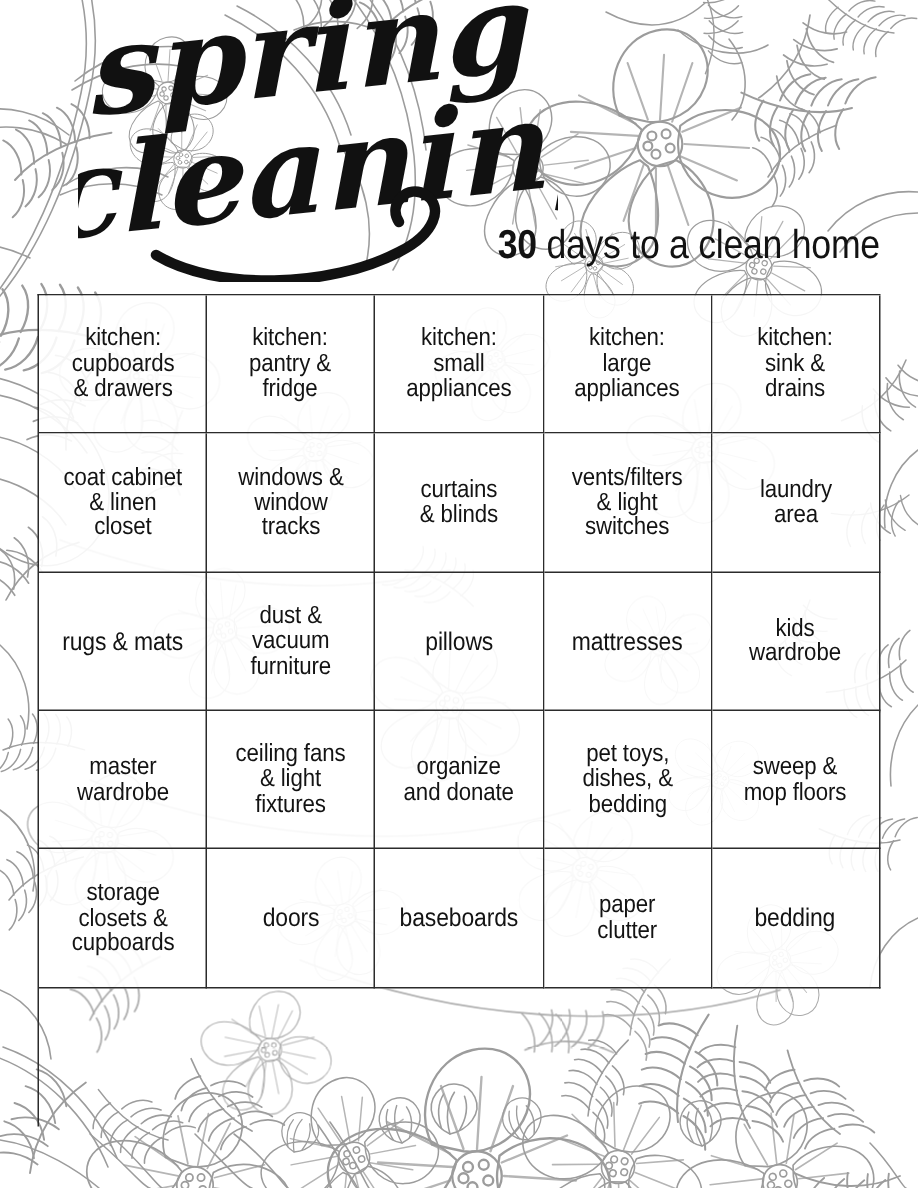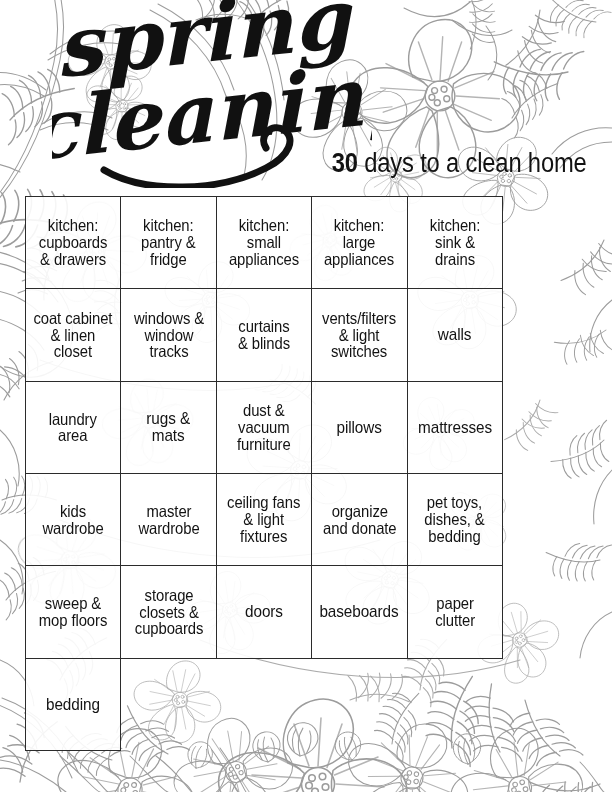--- a/index.html
+++ b/index.html
@@ -57,21 +57,21 @@
   }
   #subtitle .num {
     font-weight: bold;
   }
 
   
   #grid {
     position: absolute;
     left: 25px;
     top: 196px;
-    width: 478px;
+    width: 562px;
     height: 555px;
     display: grid;
     grid-template-columns: repeat(5, 1fr);
     grid-template-rows: repeat(6, 1fr);
     border-top: 1.4px solid #2b2b2b;
     border-left: 1.4px solid #2b2b2b;
     box-sizing: border-box;
   }
 
   .cell {
@@ -467,23 +467,20 @@
       </div>
       <div class="cell">
         <div class="cell-label">curtains
 &amp; blinds</div>
       </div>
       <div class="cell">
         <div class="cell-label">vents/filters
 &amp; light
 switches</div>
       </div>
-      <div class="cell one-line">
-        <div class="cell-label">walls</div>
-      </div>
       <div class="cell">
         <div class="cell-label">laundry
 area</div>
       </div>
       <div class="cell one-line">
         <div class="cell-label">rugs &amp; mats</div>
       </div>
       <div class="cell">
         <div class="cell-label">dust &amp;
 vacuum

